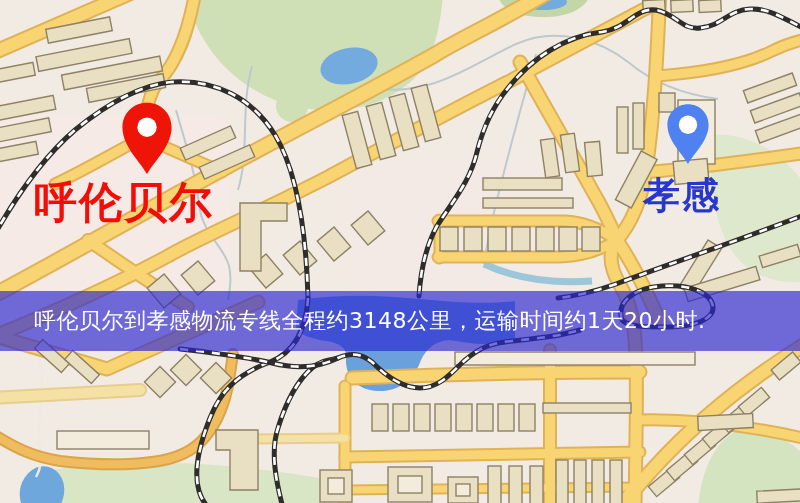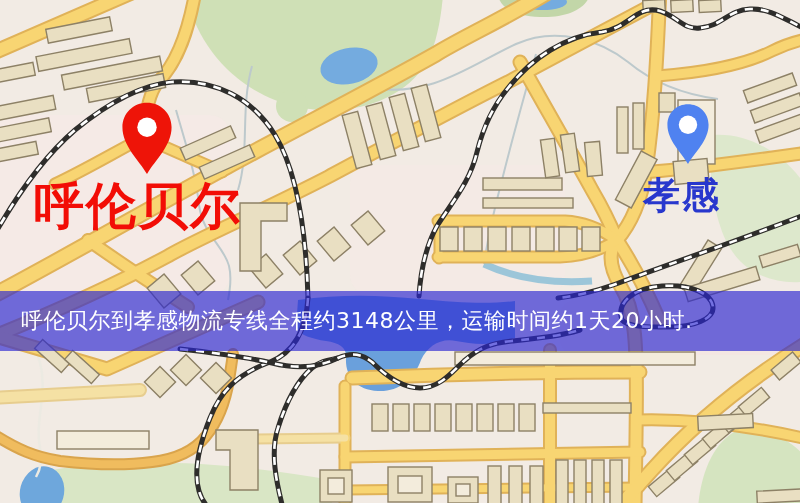--- a/index.html
+++ b/index.html
@@ -11,25 +11,25 @@
   .rcp{fill:none;stroke:#e7cd8e;stroke-linecap:round;}
   .rfp{fill:none;stroke:#f5e1a4;stroke-linecap:round;}
   .rco{fill:none;stroke:#d9a44c;stroke-linecap:round;}
   .rfo{fill:none;stroke:#f0bc5e;stroke-linecap:round;}
   .rwb{fill:none;stroke:#2e2d2b;stroke-width:5;stroke-linecap:round;}
   .rwt{fill:none;stroke:#ffffff;stroke-width:2.6;stroke-dasharray:8 8;stroke-linecap:butt;}
   .bld{fill:#e9dfc2;stroke:#8d8166;stroke-width:1.4;}
   .bldw{fill:#f3ecdc;stroke:#8d8166;stroke-width:1.4;}
   .stream{fill:none;stroke:#bdc9cc;stroke-width:2;}
   .city-label{position:absolute;font-weight:700;line-height:1;white-space:nowrap;}
-  #origin-label{left:34px;top:181px;font-size:50px;letter-spacing:2px;color:#f20d06;}
+  #origin-label{left:34px;top:181px;font-size:43px;letter-spacing:2px;color:#f20d06;}
   #destination-label{left:643px;top:177px;font-size:37px;letter-spacing:2px;color:#2837cd;}
   #info-banner{position:absolute;left:0;top:291px;width:800px;height:60px;
      background:rgba(43,38,210,0.66);display:flex;align-items:center;}
-  #info-banner span{color:#ffffff;font-size:22px;padding-left:21px;letter-spacing:0.5px;white-space:nowrap;}
+  #info-banner span{color:#ffffff;font-size:22px;padding-left:34px;letter-spacing:0.5px;white-space:nowrap;}
 </style>
 </head>
 <body>
 
 <div id="stage">
 <svg id="map-svg" width="800" height="503" viewBox="0 0 800 503">
 
   <g>
     <rect x="0" y="0" width="800" height="503" fill="#f2ebe4"></rect>
     <rect x="-5" y="115" width="235" height="180" rx="20" fill="#f8e9e7" opacity="0.5"></rect>

